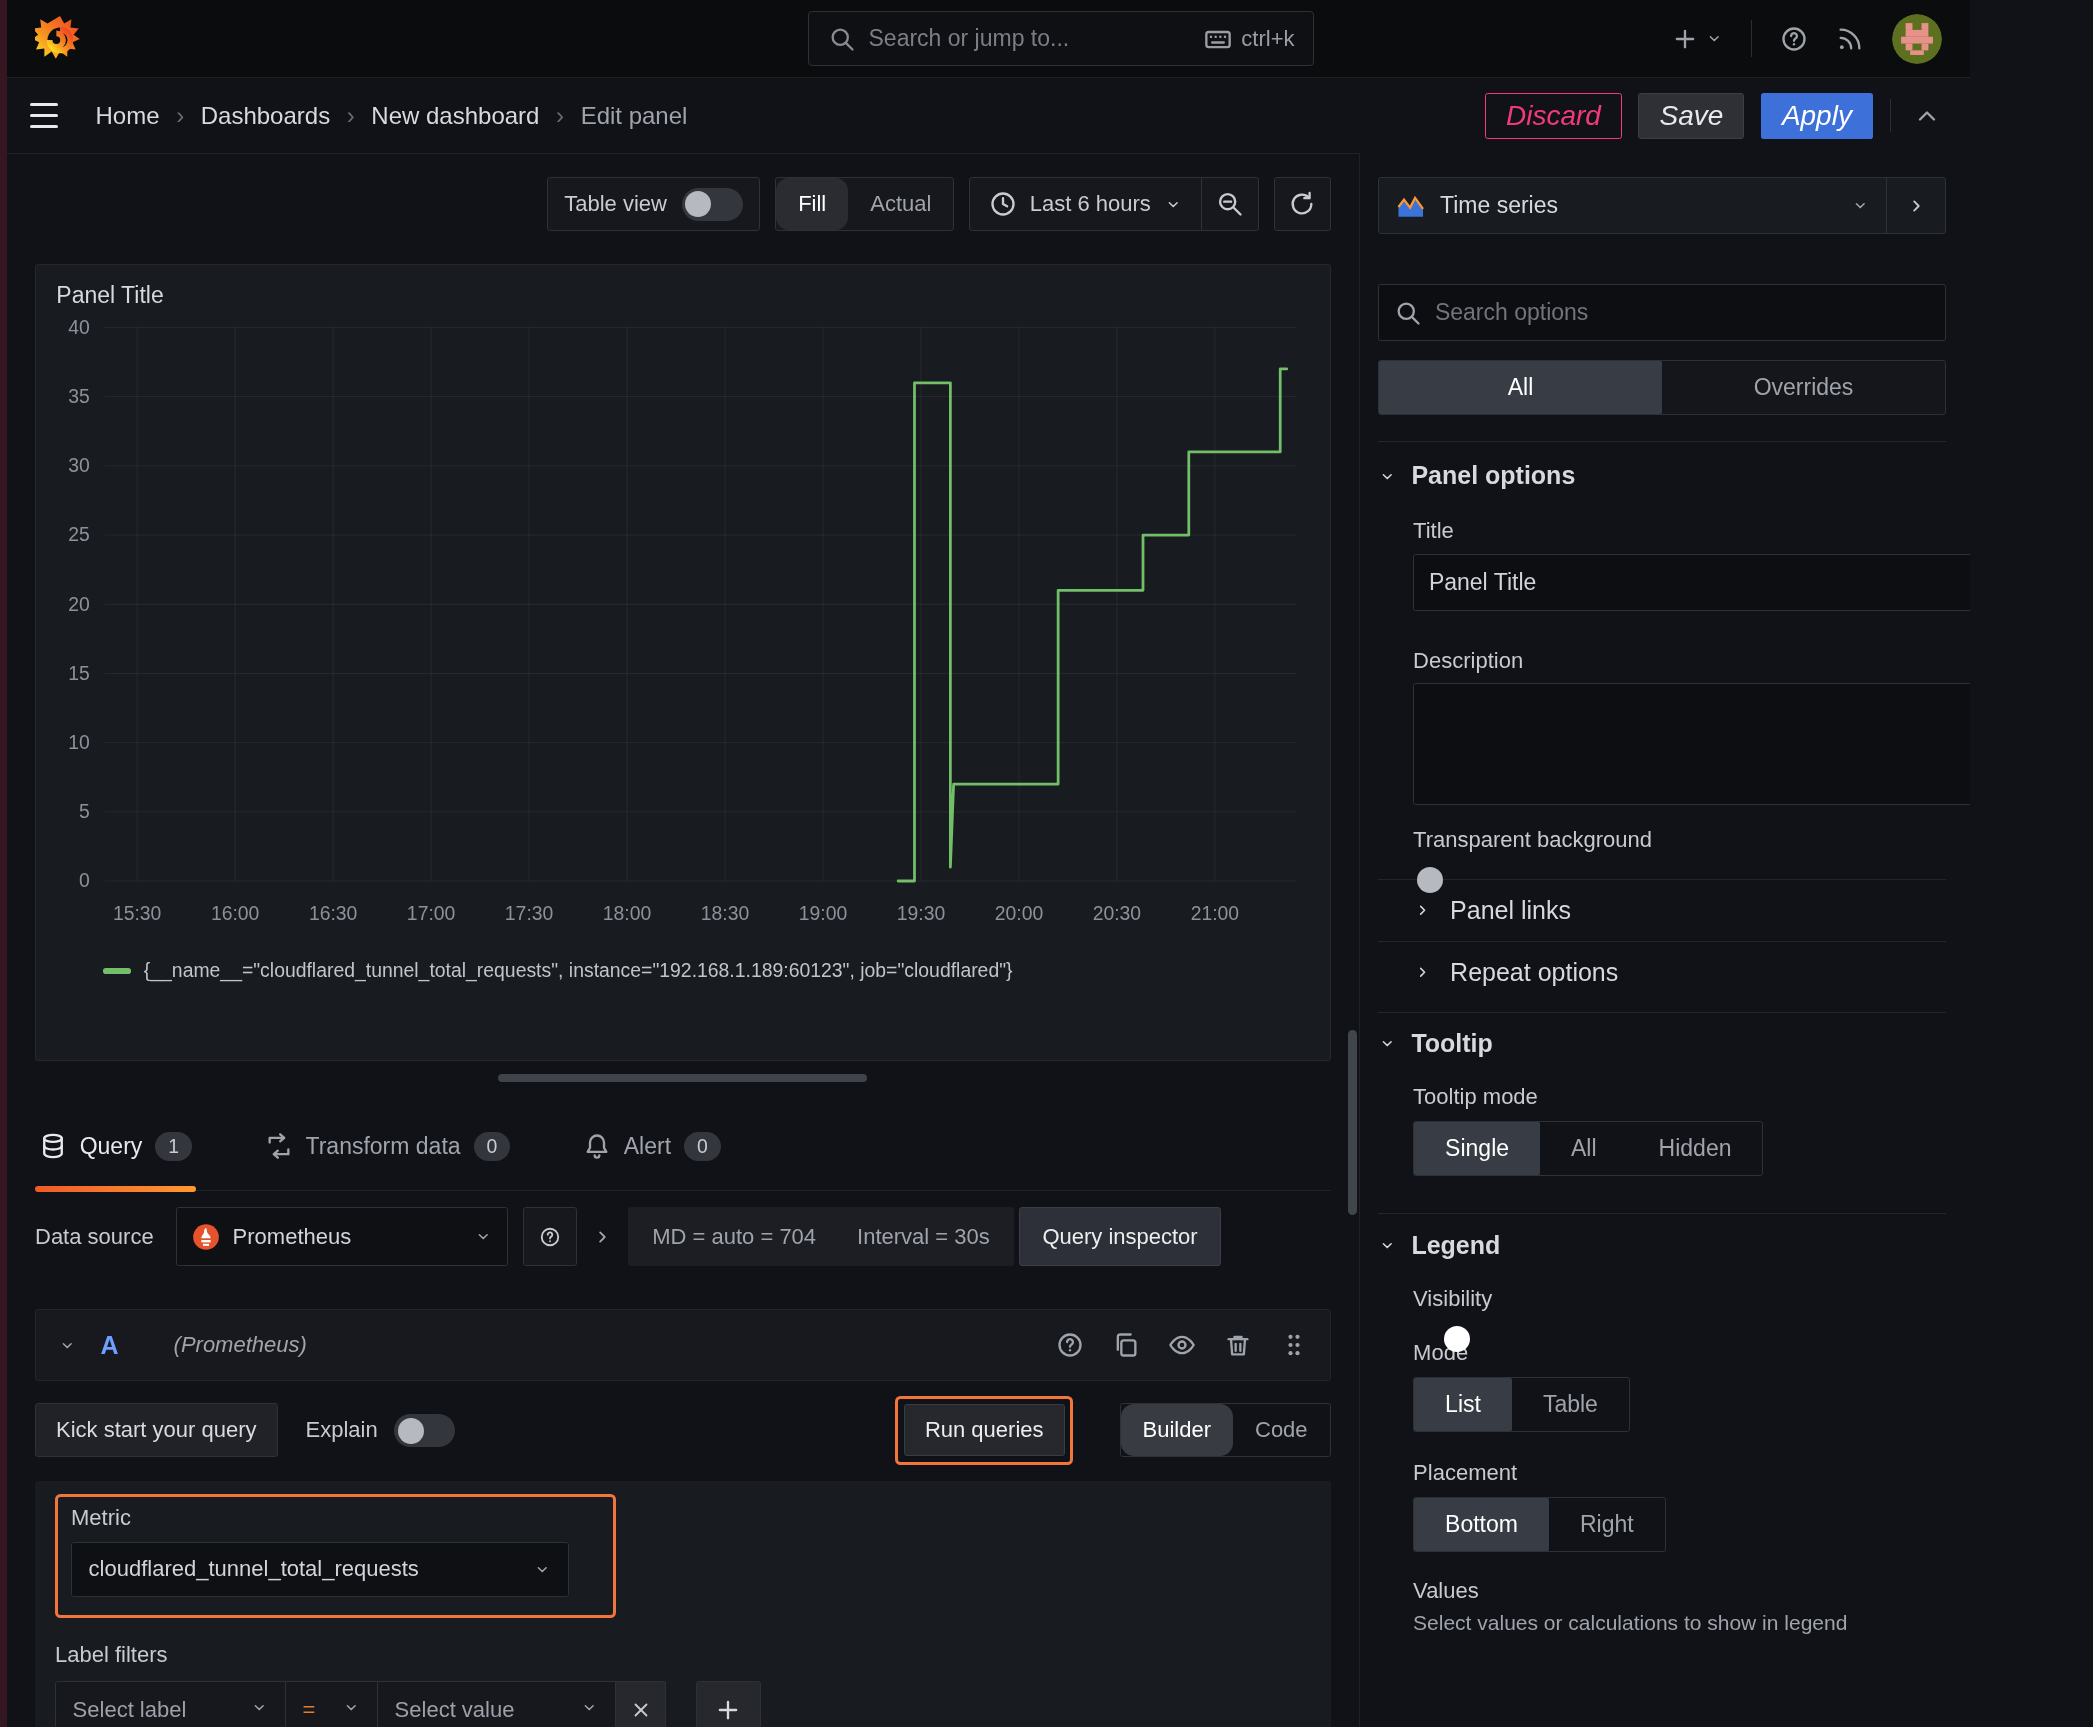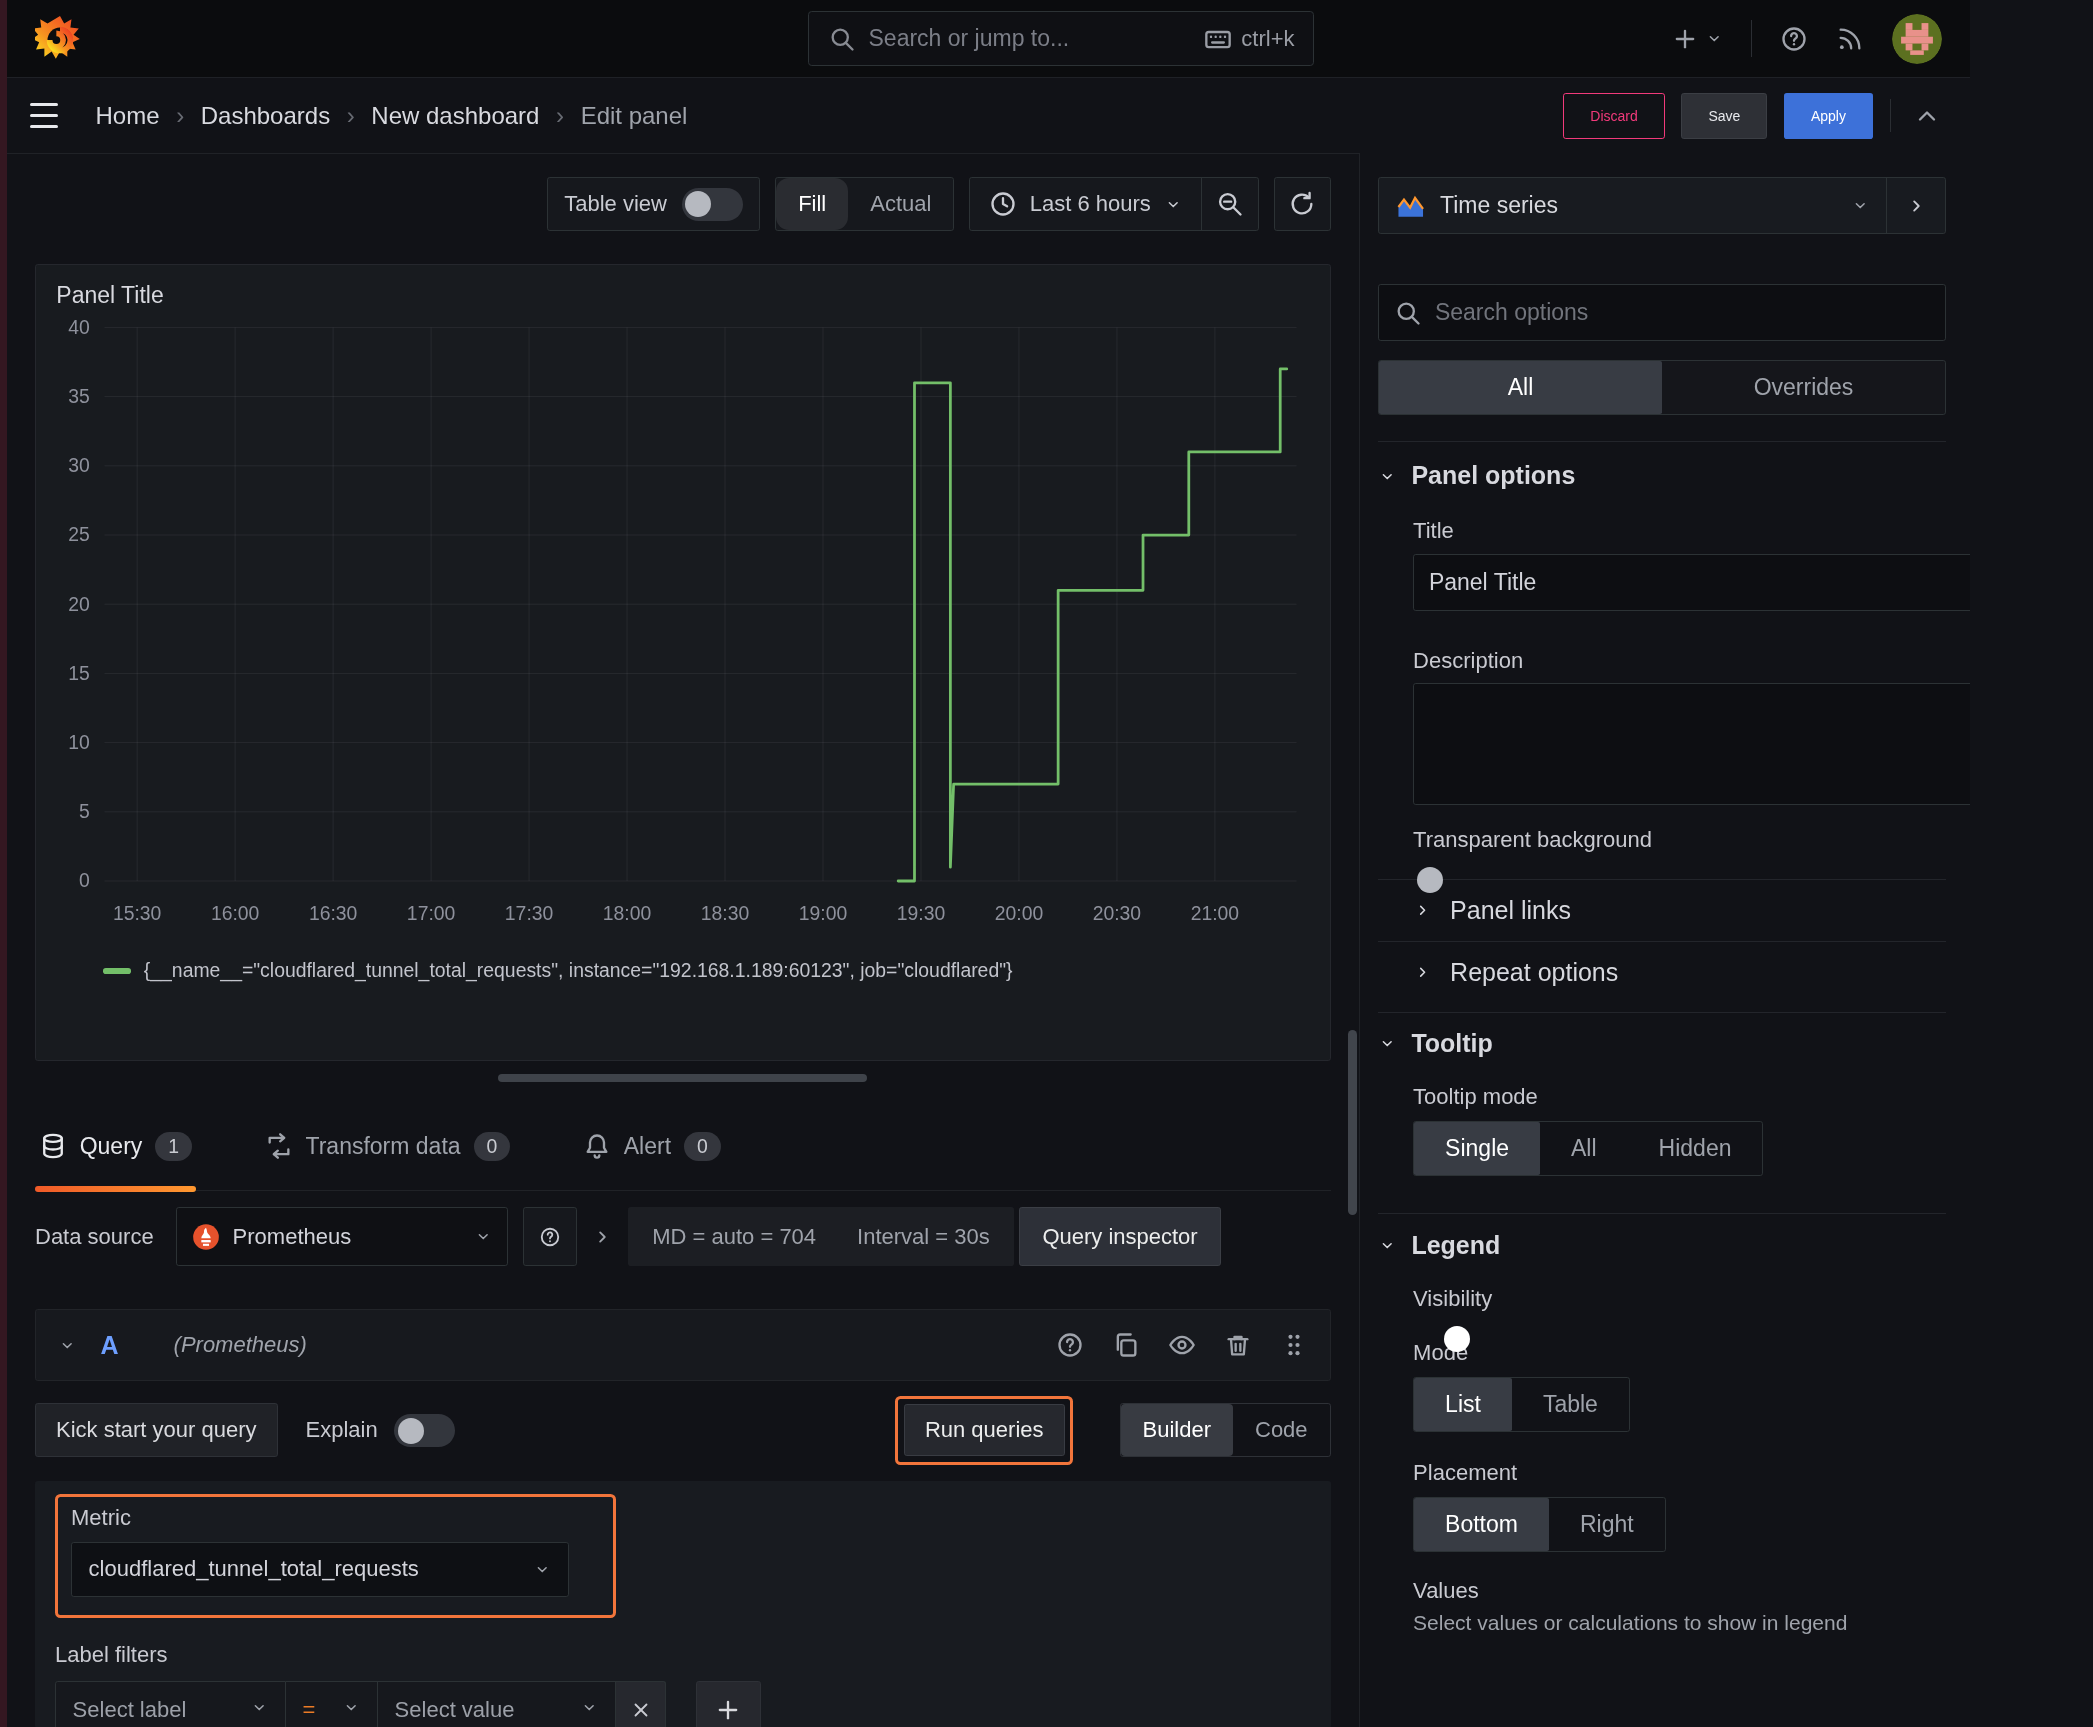--- a/index.html
+++ b/index.html
@@ -30,22 +30,22 @@
   
   .navbar { position:absolute; left:0; top:78px; width:100%; height:76px; background:#111217;
     display:flex; align-items:center; padding:0 29.5px; border-bottom:0.9px solid #202227; }
   .burger { width:42px; height:42px; display:flex; flex-direction:column; justify-content:center; gap:7.4px; cursor:pointer; margin-right:24px;}
   .burger i { display:block; width:28px; height:3.7px; background:#e8e9ed; border-radius:1.8px; }
   .crumbs { display:flex; align-items:center; gap:16.6px; font-size:24px; }
   .crumb { color:#d8d9df; cursor:pointer; }
   .crumb.last { color:#9fa3ab; cursor:default; }
   .csep { color:#686b73; font-size:24px; }
   .nav-actions { margin-left:auto; display:flex; align-items:center; gap:16.6px; }
-  .btn { height:46px; display:inline-flex; align-items:center; padding:0 26px; border-radius:2.8px;
-    font-size:14px; cursor:pointer; border:0.9px solid transparent; }
+  .btn { height:46px; display:inline-flex; align-items:center; padding:0 20px; border-radius:2.8px;
+    font-size:28px; cursor:pointer; border:0.9px solid transparent;font-style:italic; }
   .btn-discard { color:#f23a7b; border-color:#f23a7b; background:transparent; }
   .btn-save { background:#2e3036; border-color:#3b3e44; color:#e8e9ed; }
   .btn-apply { background:#3d71d9; color:#ffffff; }
   .collapse-up { color:#9fa3ab; margin-left:5.5px; cursor:pointer; display:flex; }
 
   
   .main { position:absolute; top:153px; left:0; right:0; bottom:0; display:flex; }
   .leftcol { width:1359px; position:relative; padding:0 28px 0 35px; }
   .sidebar { width:735px; border-left:0.9px solid #202227; padding:0 24px 0 18.5px; background:#111217; overflow:hidden; }
 
@@ -111,21 +111,21 @@
   .kickrow { margin-top:14.8px; display:flex; align-items:center; gap:28px; }
   .kickbtn { height:54px; background:#202227; border:0.9px solid #2e3137; border-radius:2.8px;
     display:flex; align-items:center; padding:0 20px; font-size:22px; color:#d9dade; cursor:pointer; }
   .explain { display:flex; align-items:center; gap:16.6px; font-size:22px; color:#c9cad1; }
   .hl { border:3.7px solid #f2753b; border-radius:5.5px; }
   .runwrap { margin-left:auto; padding:5.5px; }
   .runbtn { height:52px; background:#26282e; border:0.9px solid #393c43; border-radius:2.8px;
     display:flex; align-items:center; padding:0 20px; font-size:22px; color:#eceded; cursor:pointer; }
   .bcbox { height:54px; border:0.9px solid #2e3137; border-radius:2.8px; display:flex; align-items:center; font-size:22px; }
   .bcbox .seg { height:100%; display:flex; align-items:center; padding:0 22px; color:#9fa3ab; cursor:pointer; }
-  .bcbox .seg.on { background:#383b42; color:#fff; border-radius:4px; }
+  .bcbox .seg.on { background:#383b42; color:#fff; border-radius:13px; }
   .metricbox { margin-top:16.6px; background:#181b20; border-radius:2.8px; padding:13px 20px; height:247px; }
   .mhl { display:inline-block; padding:7.4px 44px 18.5px 13px; }
   .flabel { font-size:22px; color:#c9cad1; }
   .mdrop { margin-top:11px; width:498px; height:55px; background:#0e1014; border:0.9px solid #2c3235; border-radius:2.8px;
     display:flex; align-items:center; padding:0 16.6px; font-size:22px; color:#d3d4db; cursor:pointer; }
   .mdrop .cd { margin-left:auto; color:#9fa3ab; }
   .lfrow { margin-top:13px; display:flex; align-items:center; }
   .sel { height:57px; background:#16181d; border:0.9px solid #2c3235; display:flex; align-items:center;
     padding:0 16.6px; font-size:22px; color:#9ca0a8; cursor:pointer; gap:13px; }
   .sel .cd { margin-left:auto; color:#9fa3ab; }

